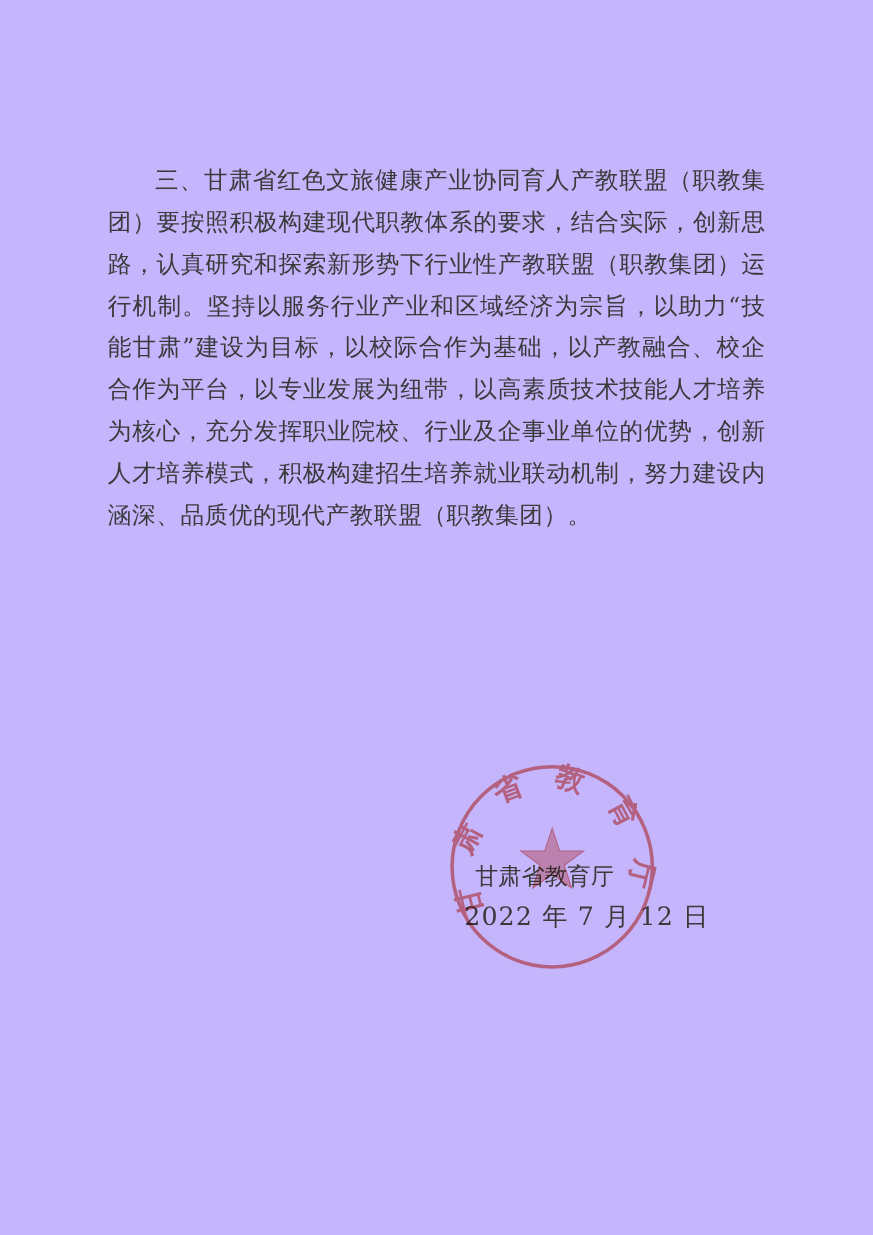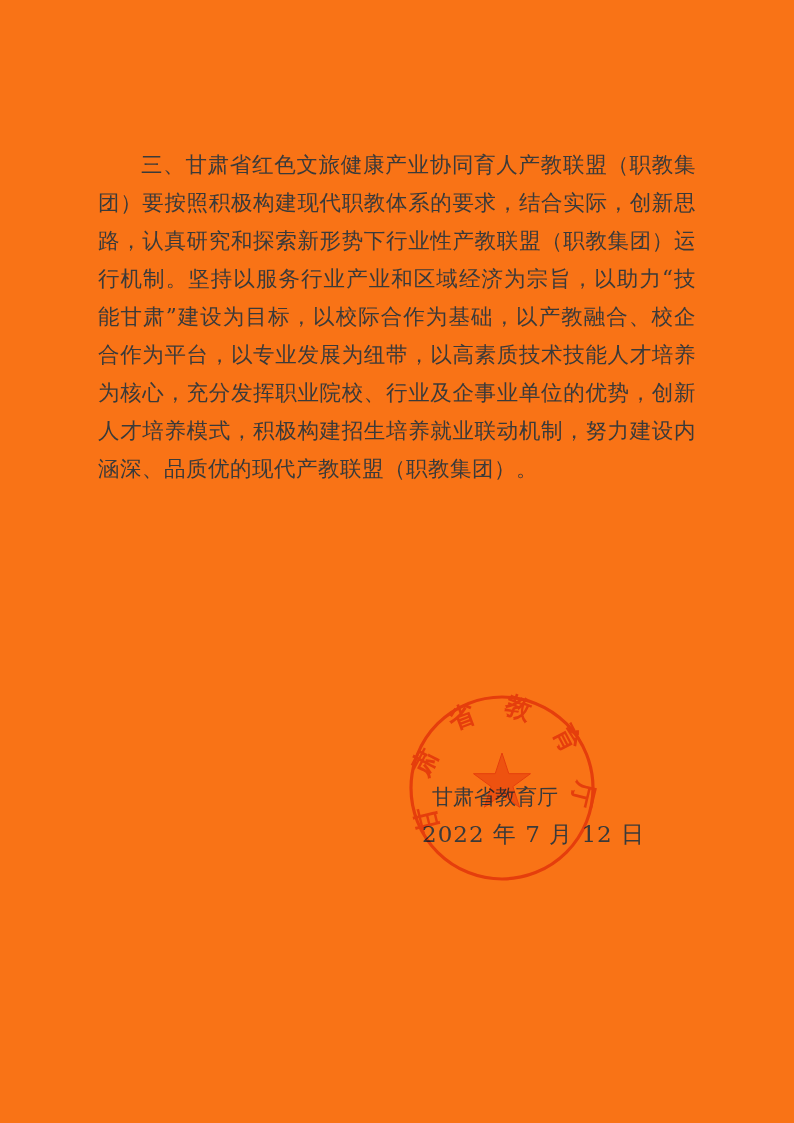--- a/index.html
+++ b/index.html
@@ -4,21 +4,21 @@
 <style>
   html, body {
     margin: 0;
     padding: 0;
     background: #ffffff;
   }
   .page {
     position: relative;
     width: 794px;
     height: 1123px;
-    background: #f97316;
+    background: #c4b5fd;
     overflow: hidden;
     font-family: "DejaVu Serif", "Liberation Serif", serif;
   }
   .content {
     position: absolute;
     left: 98px;
     top: 146px;
     width: 598px;
     color: #3a3a3a;
   }

